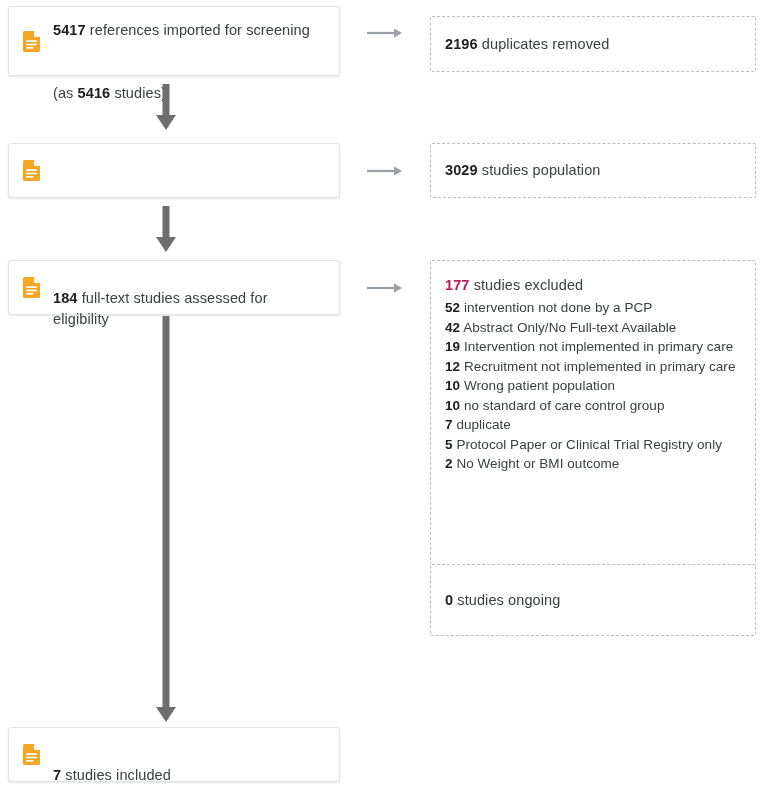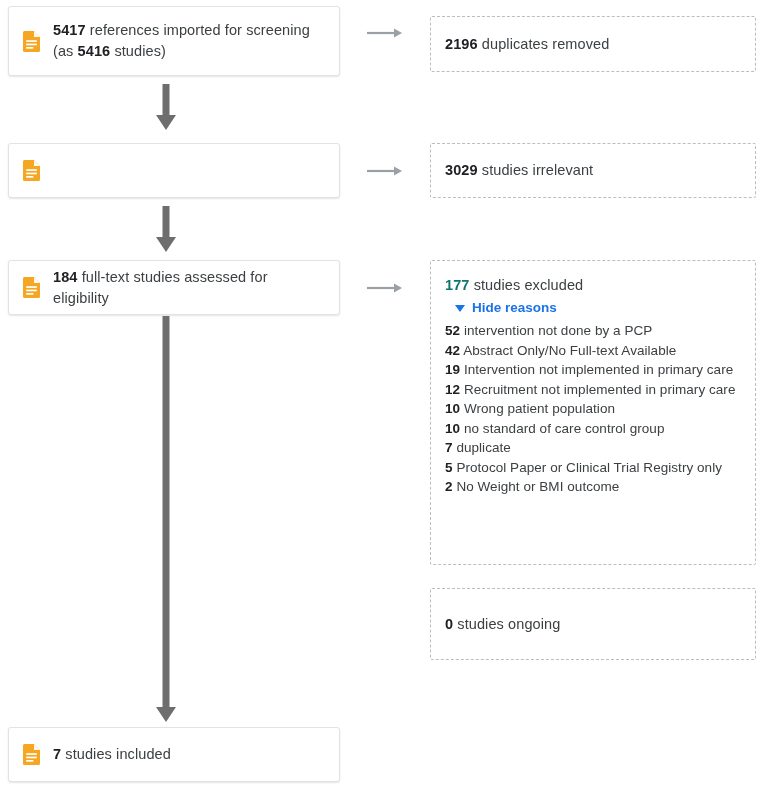--- a/index.html
+++ b/index.html
@@ -41,20 +41,21 @@
     display: flex;
     align-items: center;
     gap: 13px;
     width: 100%;
   }
   .card-text {
     font-size: 14.5px;
     line-height: 21px;
     color: #3c4043;
     letter-spacing: 0.1px;
+    margin-top: 42px;
   }
   .card-text .num {
     font-weight: bold;
     color: #202124;
   }
 
   
   .doc-icon {
     flex: 0 0 auto;
     width: 17px;
@@ -95,21 +96,21 @@
     line-height: 19.5px;
     color: #3c4043;
     letter-spacing: 0.05px;
   }
   .reason .num { font-weight: bold; color: #202124; }
   .excluded-head {
     font-size: 14.5px;
     line-height: 21px;
     margin-bottom: 2px;
   }
-  .excluded-head .num { font-weight: bold; color: #0f766e; }
+  .excluded-head .num { font-weight: bold; color: #be185d; }
 
   .hide-reasons {
     display: flex;
     align-items: center;
     gap: 7px;
     color: #1a73e8;
     font-size: 13.5px;
     font-weight: bold;
     line-height: 20px;
     margin: 1px 0 3px 10px;
@@ -194,21 +195,21 @@
   </div>
 
   <svg class="h-arrow" style="left:365px; top:163px;" viewBox="0 0 40 16">
     <line x1="2" y1="8" x2="29" y2="8" stroke="#9aa0a6" stroke-width="2.2"></line>
     <path d="M29 3.4 L37 8 L29 12.6 Z" fill="#9aa0a6"></path>
   </svg>
 
   <div class="dbox" style="top:143px; height:55px;">
     <div class="dbox-line">
       <span class="num">3029</span>
-      <span>studies irrelevant</span>
+      <span>studies population</span>
     </div>
   </div>
 
   <svg class="v-arrow" style="top:206px; height:47px;" viewBox="0 0 22 47" preserveAspectRatio="none">
     <rect x="7.5" y="0" width="7" height="32" fill="#6e6e6e"></rect>
     <path d="M1 31 L21 31 L11 46 Z" fill="#6e6e6e"></path>
   </svg>
 
   <div class="card" id="card-fulltext" style="top:260px; height:55px;">
     <div class="card-body">
@@ -231,24 +232,20 @@
     <path d="M29 3.4 L37 8 L29 12.6 Z" fill="#9aa0a6"></path>
   </svg>
 
   <div class="dbox exclusions" style="top:260px; height:305px;">
 
     <div class="dbox-line excluded-head">
       <span class="num">177</span>
       <span>studies excluded</span>
     </div>
 
-    <div class="hide-reasons">
-      <span class="tri-down"></span>
-      <span class="hide-reasons-label">Hide reasons</span>
-    </div>
 
     <div class="reason">
       <span class="num">52</span>
       <span>intervention not done by a PCP</span>
     </div>
     <div class="reason">
       <span class="num">42</span>
       <span>Abstract Only/No Full-text Available</span>
     </div>
     <div class="reason">
@@ -274,21 +271,21 @@
     <div class="reason">
       <span class="num">5</span>
       <span>Protocol Paper or Clinical Trial Registry only</span>
     </div>
     <div class="reason">
       <span class="num">2</span>
       <span>No Weight or BMI outcome</span>
     </div>
   </div>
 
-  <div class="dbox" style="top:588px; height:72px;gap:32px;">
+  <div class="dbox" style="top:564px; height:72px;gap:32px;">
     <div class="dbox-line">
       <span class="num">0</span>
       <span>studies ongoing</span>
     </div>
   </div>
 
   <svg class="v-arrow" style="top:316px; height:407px;" viewBox="0 0 22 407" preserveAspectRatio="none">
     <rect x="7.5" y="0" width="7" height="392" fill="#6e6e6e"></rect>
     <path d="M1 391 L21 391 L11 406 Z" fill="#6e6e6e"></path>
   </svg>

